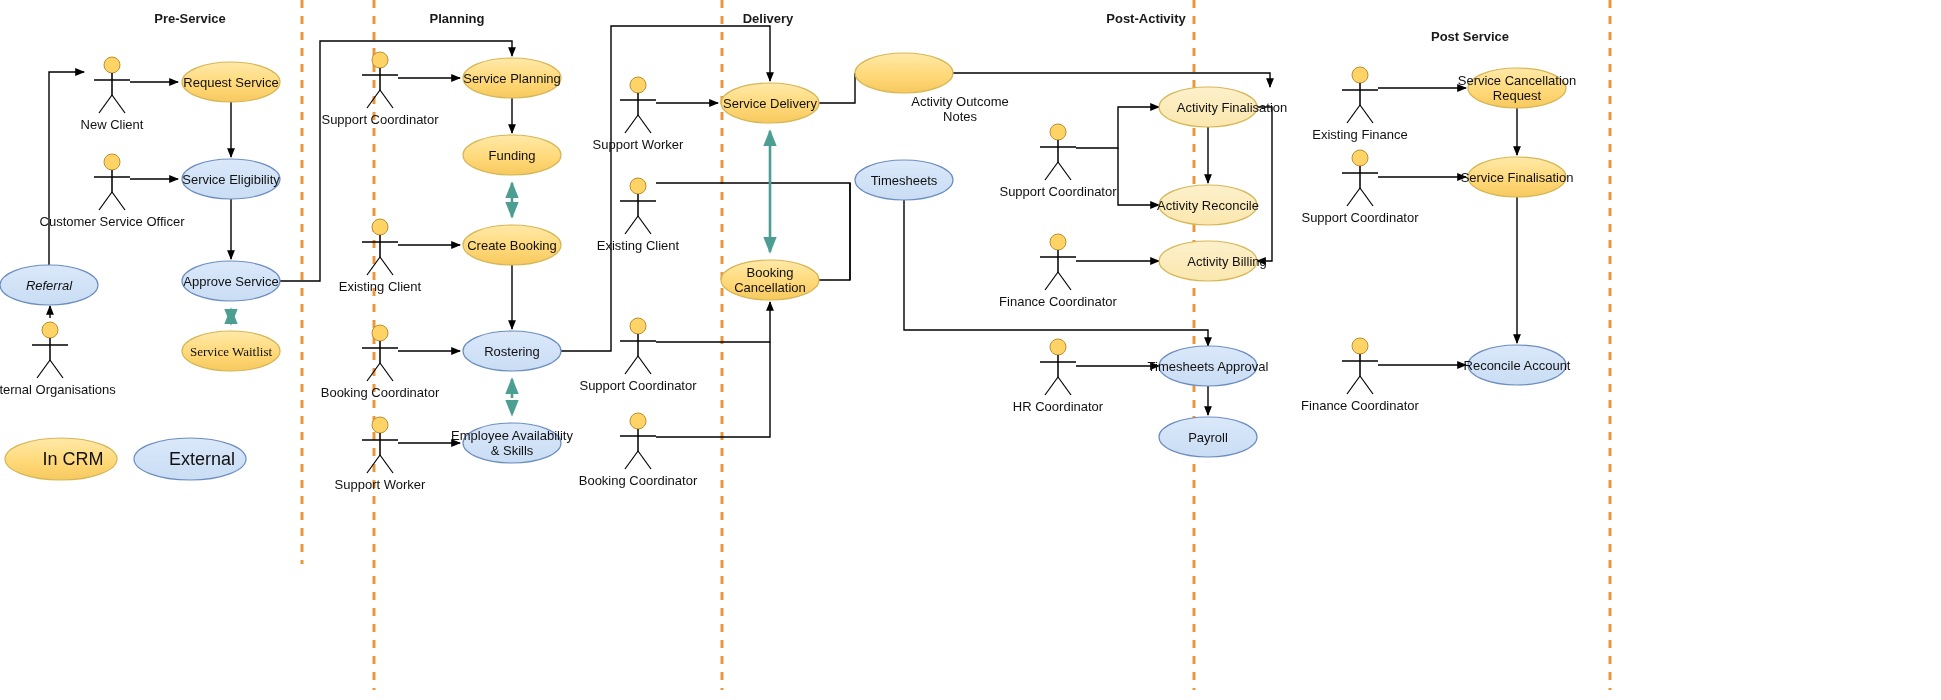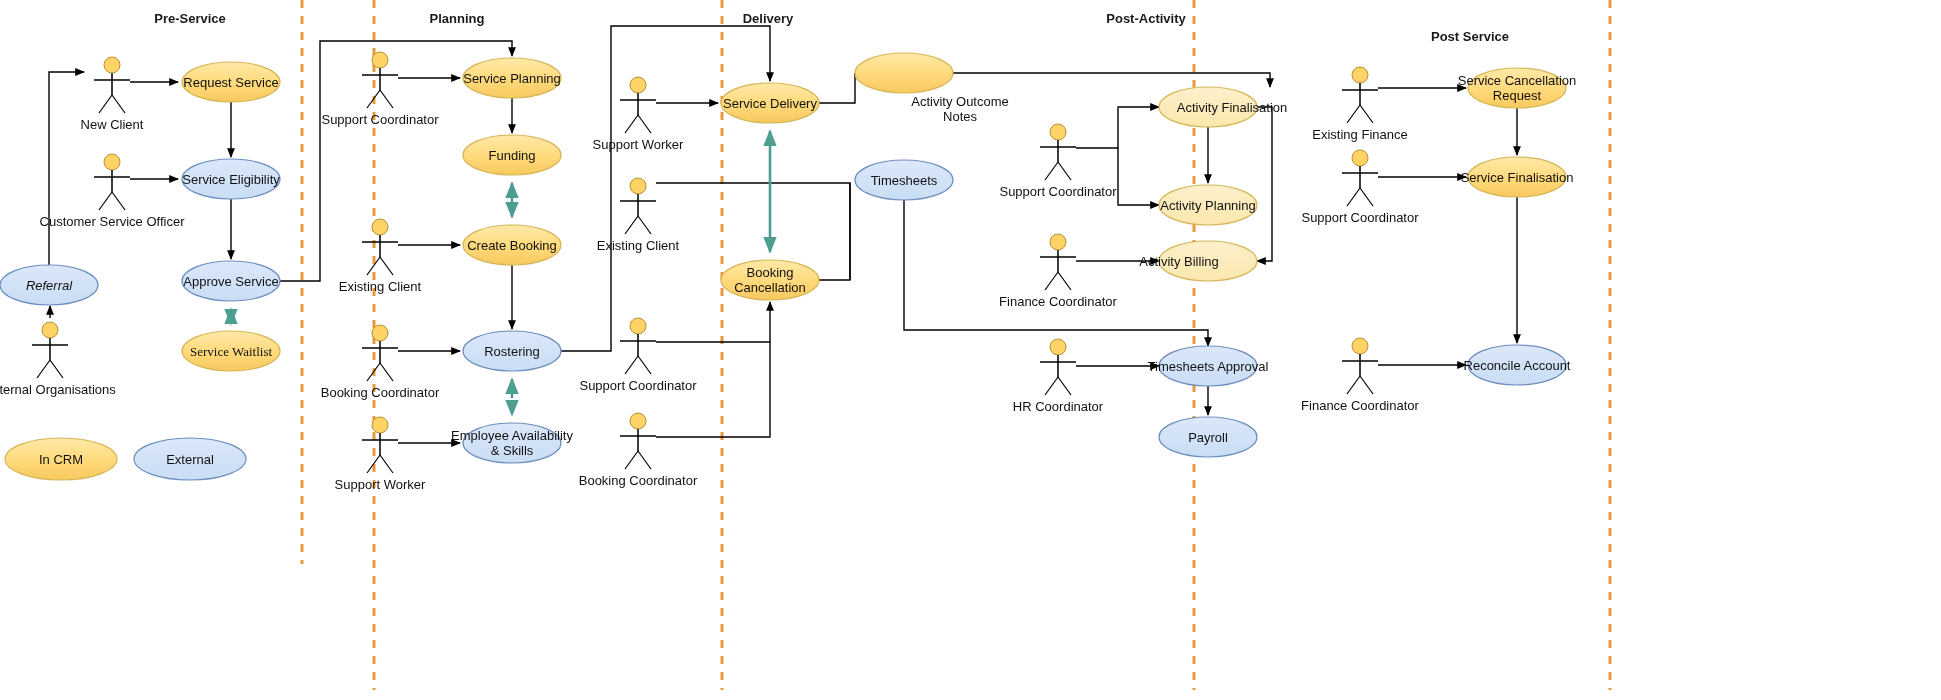--- a/index.html
+++ b/index.html
@@ -16,23 +16,24 @@
     white-space:nowrap;transform:translateX(-50%);
     font-family:"Liberation Sans",sans-serif;
   }
   .uc-label{
     position:absolute;font-size:13px;color:#111;text-align:center;
     white-space:nowrap;line-height:15px;
     transform:translate(-50%,-50%);pointer-events:none;
     font-family:"Liberation Sans",sans-serif;
   }
   .legend-label{
-    position:absolute;font-size:13px;color:#111;text-align:left;
+    position:absolute;font-size:18px;color:#111;text-align:left;
     white-space:nowrap;transform:translate(-50%,-50%);
     font-family:"Liberation Sans",sans-serif;
+    margin-left:12px;
   }
 </style>
 </head>
 <body>
 
 <div id="stage">
   <svg id="canvas" xmlns="http://www.w3.org/2000/svg">
     <defs>
       <linearGradient id="gradCrm" x1="0" y1="0" x2="0" y2="1">
         <stop offset="0%" stop-color="#ffe9a8"></stop>
@@ -279,22 +280,22 @@
       <div class="uc-label" style="left: 512px; top: 78px;">Service Planning</div>
       <div class="uc-label" style="left: 512px; top: 155px;">Funding</div>
       <div class="uc-label" style="left: 512px; top: 245px;">Create Booking</div>
       <div class="uc-label" style="left: 512px; top: 351px;">Rostering</div>
       <div class="uc-label" style="left: 512px; top: 443px;">Employee Availability<br>&amp; Skills</div>
       <div class="uc-label" style="left: 770px; top: 103px;">Service Delivery</div>
       <div class="uc-label" style="left: 770px; top: 280px;">Booking<br>Cancellation</div>
       <div class="uc-label" style="left: 960px; top: 73px; margin-top: 36px;">Activity Outcome<br>Notes</div>
       <div class="uc-label" style="left: 904px; top: 180px;">Timesheets</div>
       <div class="uc-label" style="left: 1208px; top: 107px; margin-left: 24px;">Activity Finalisation</div>
-      <div class="uc-label" style="left: 1208px; top: 205px;">Activity Planning</div>
-      <div class="uc-label" style="left: 1179px; top: 261px;">Activity Billing</div>
+      <div class="uc-label" style="left: 1208px; top: 205px;">Activity Reconcile</div>
+      <div class="uc-label" style="left: 1227px; top: 261px;">Activity Billing</div>
       <div class="uc-label" style="left: 1208px; top: 366px;">Timesheets Approval</div>
       <div class="uc-label" style="left: 1208px; top: 437px;">Payroll</div>
       <div class="uc-label" style="left: 1517px; top: 88px;">Service Cancellation<br>Request</div>
       <div class="uc-label" style="left: 1517px; top: 177px; text-align: right;">Service Finalisation</div>
       <div class="uc-label" style="left: 1517px; top: 365px;">Reconcile Account</div>
       <div class="legend-label" style="left: 61px; top: 459px;">In CRM</div>
       <div class="legend-label" style="left: 190px; top: 459px;">External</div>
       <div class="lane-title" style="left: 190px; top: 11px;">Pre-Service</div>
       <div class="lane-title" style="left: 457px; top: 11px;">Planning</div>
       <div class="lane-title" style="left: 768px; top: 11px;">Delivery</div>

